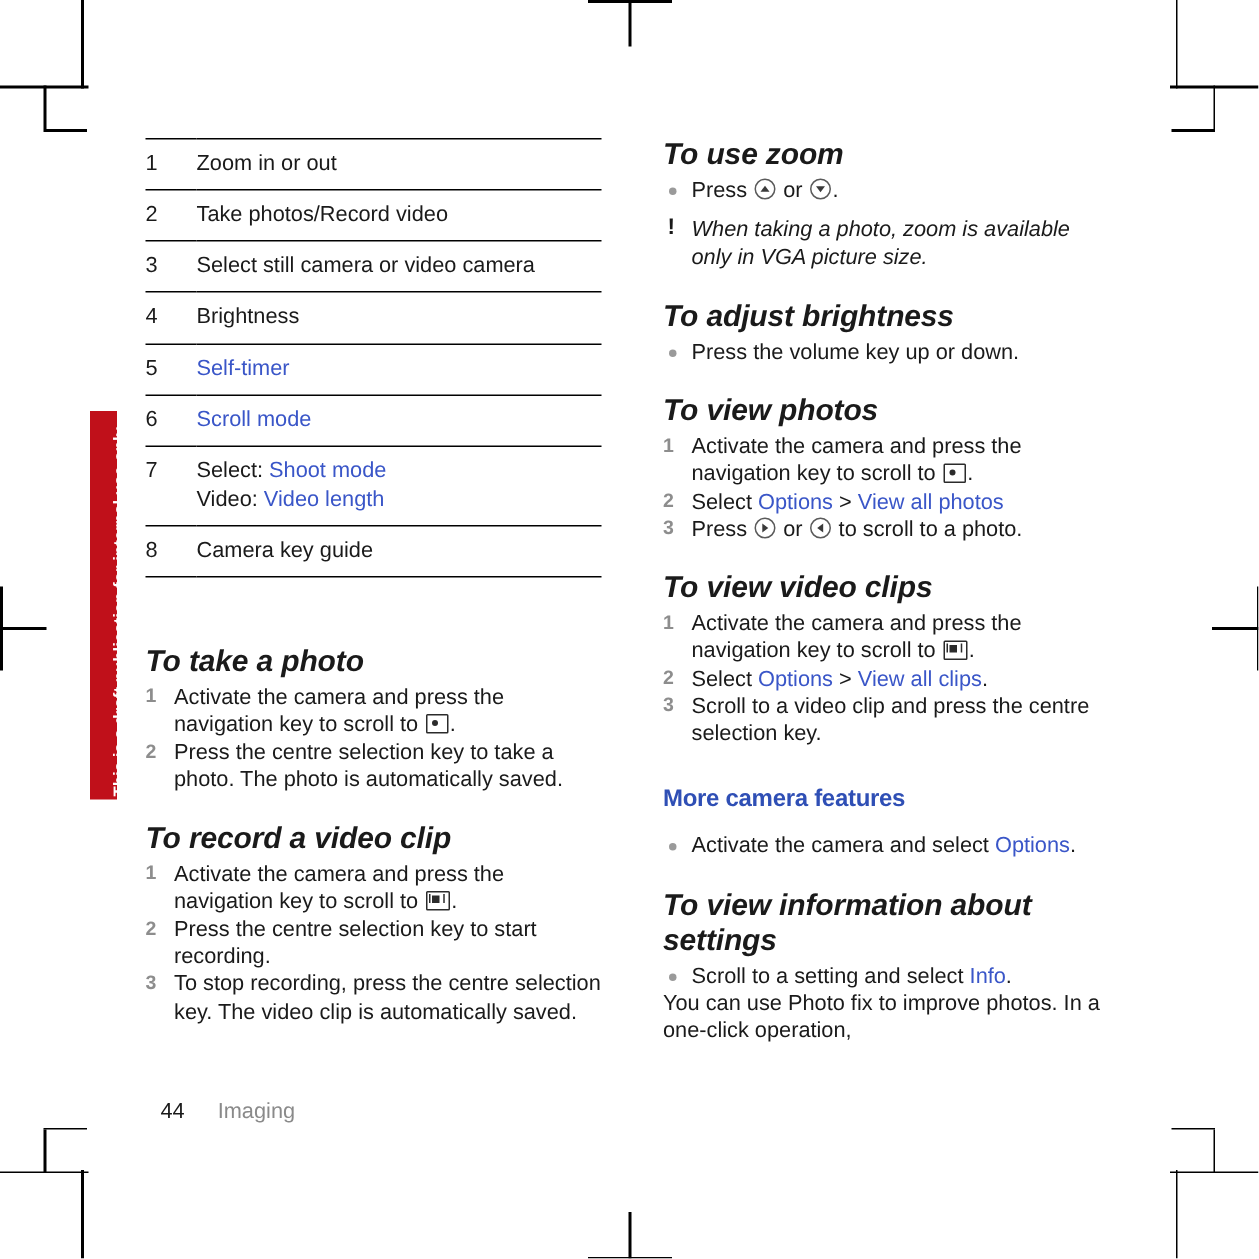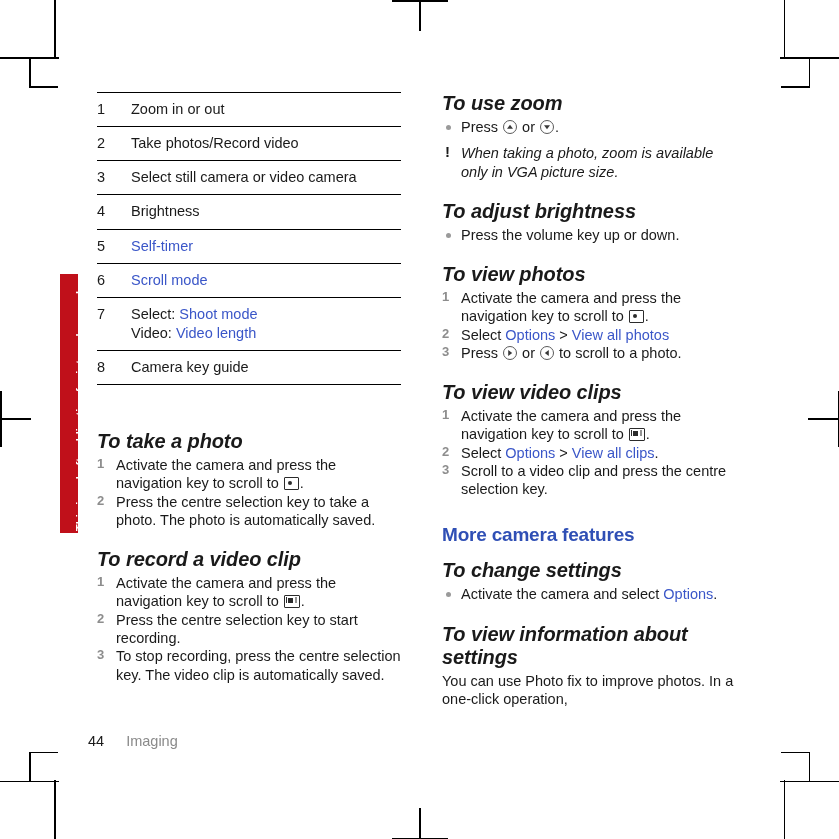--- a/index.html
+++ b/index.html
@@ -112,21 +112,21 @@
     vertical-align: top;
     line-height: 1.32;
   }
   table.ref-table tr:last-child td { border-bottom: 1px solid #000000; }
   td.num { width: 34px; padding-left: 4px; }
   .lnk { color: #3a56c8; }
 
   
   h2.section {
     color: #2f4fb5;
-    font-size: 19px;
+    font-size: 16px;
     font-weight: bold;
     margin: 26px 0 13px 0;
     letter-spacing: -0.2px;
   }
   h3.proc {
     font-size: 20px;
     font-weight: bold;
     font-style: italic;
     margin: 19px 0 3px 0;
     letter-spacing: -0.1px;
@@ -269,21 +269,21 @@
   .ic-key.up i    { transform: translate(-50%,-55%); border-bottom: 4.5px solid #3a3a3a; }
   .ic-key.down i  { transform: translate(-50%,-45%); border-top: 4.5px solid #3a3a3a; }
   .ic-key.left i  { transform: translate(-55%,-50%); border-left: 0; border-right: 4.5px solid #3a3a3a;
                     border-top: 3px solid transparent; border-bottom: 3px solid transparent; }
   .ic-key.right i { transform: translate(-45%,-50%); border-right: 0; border-left: 4.5px solid #3a3a3a;
                     border-top: 3px solid transparent; border-bottom: 3px solid transparent; }
 
   
   .footer {
     position: absolute;
-    left: 88px;
+    left: 107px;
     top: 733px;
     font-size: 14.5px;
   }
   .footer .pg { font-weight: normal; color: #1a1a1a; }
   .footer .chap { color: #8a8a8a; margin-left: 22px; }
 </style>
 </head>
 <body>
 
 <div>
@@ -399,26 +399,28 @@
 
     <h3 class="proc">To view video clips</h3>
     <ol class="steps">
       <li><span>Activate the camera and press the navigation key to scroll to </span><span class="ic ic-video"></span><span>.</span></li>
       <li><span>Select </span><span class="lnk">Options</span><span> &gt; </span><span class="lnk">View all clips</span><span>.</span></li>
       <li><span>Scroll to a video clip and press the centre selection key.</span></li>
     </ol>
 
     <h2 class="section">More camera features</h2>
 
-    <h3 class="proc first">To change settings</h3>
     <ul class="bullets">
       <li><span>Activate the camera and select </span><span class="lnk">Options</span><span>.</span></li>
     </ul>
 
     <h3 class="proc">To view information about settings</h3>
+    <ul class="bullets">
+      <li><span>Scroll to a setting and select </span><span class="lnk">Info</span><span>.</span></li>
+    </ul>
 
     <p class="body">You can use Photo fix to improve photos. In a one-click operation,</p>
   </div>
 
   <div class="footer">
     <span class="pg">44</span><span class="chap">Imaging</span>
   </div>
 
 </div>
 

